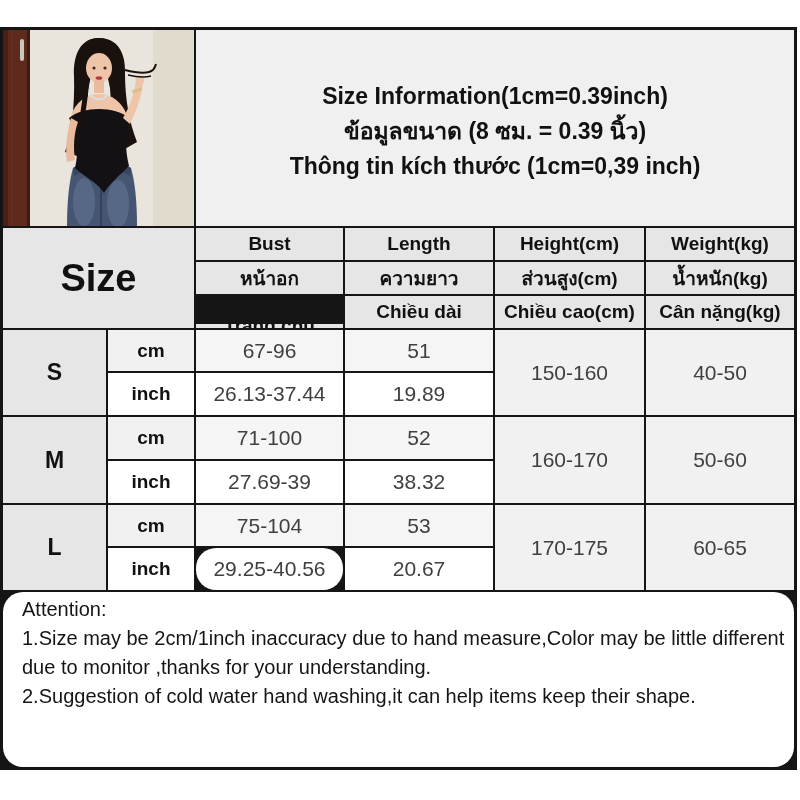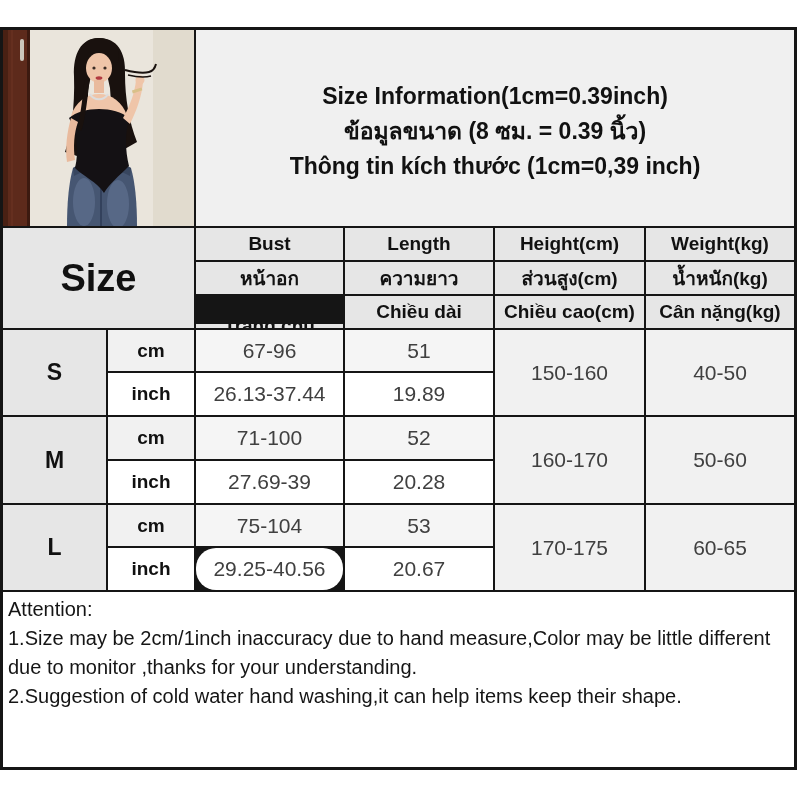--- a/index.html
+++ b/index.html
@@ -24,22 +24,22 @@
   .photo-cell{background:#eae5dc;padding:0;}
   .photo-cell svg{width:100%;height:100%;display:block;}
   .title-cell{flex-direction:column;background:#f0f0f0;padding-top:6px;}
   .title-line{font-weight:bold;font-size:23px;line-height:35px;text-align:center;white-space:nowrap;}
   .size-big{font-size:38px;font-weight:bold;}
   .hdr-txt{font-size:19px;font-weight:bold;white-space:nowrap;}
   .letter{font-size:23px;font-weight:bold;}
   .unit{font-size:19px;font-weight:bold;text-align:right;}
   .val{font-size:21px;font-weight:400;color:#404040;white-space:nowrap;}
   .attention-cell{
-    display:block;background:#ffffff;padding:3px 5px 0 5px;
-    font-size:20px;line-height:29px;color:#151515;text-align:left;
+    display:block;background:#ffffff;padding:3px 5px 0 19px;
+    font-size:20px;line-height:29px;color:#151515;text-align:left;border-radius:20px;
   }
   .attention-cell p{margin:0;}
 </style>
 </head>
 <body>
 
 <div class="sheet">
 
   <div class="cell photo-cell" style="grid-column:1/3;grid-row:1;" aria-label="Model with long dark hair wearing a black off-shoulder top and blue jeans, standing beside a dark wooden door">
     <svg viewBox="0 0 191 196" preserveAspectRatio="none">
@@ -114,21 +114,21 @@
   <div class="cell bg-white val" style="grid-column:4;grid-row:6;">19.89</div>
 
   <div class="cell bg-hdr letter" style="grid-column:1;grid-row:7/9;">M</div>
   <div class="cell bg-light unit" style="grid-column:2;grid-row:7;">cm</div>
   <div class="cell bg-lighter val" style="grid-column:3;grid-row:7;">71-100</div>
   <div class="cell bg-lighter val" style="grid-column:4;grid-row:7;">52</div>
   <div class="cell bg-light val" style="grid-column:5;grid-row:7/9;">160-170</div>
   <div class="cell bg-light val" style="grid-column:6;grid-row:7/9;">50-60</div>
   <div class="cell bg-white unit" style="grid-column:2;grid-row:8;">inch</div>
   <div class="cell bg-white val" style="grid-column:3;grid-row:8;">27.69-39</div>
-  <div class="cell bg-white val" style="grid-column:4;grid-row:8;">20.28</div>
+  <div class="cell bg-white val" style="grid-column:4;grid-row:8;">38.32</div>
 
   <div class="cell bg-hdr letter" style="grid-column:1;grid-row:9/11;">L</div>
   <div class="cell bg-light unit" style="grid-column:2;grid-row:9;">cm</div>
   <div class="cell bg-lighter val" style="grid-column:3;grid-row:9;">75-104</div>
   <div class="cell bg-lighter val" style="grid-column:4;grid-row:9;">53</div>
   <div class="cell bg-light val" style="grid-column:5;grid-row:9/11;">170-175</div>
   <div class="cell bg-light val" style="grid-column:6;grid-row:9/11;">60-65</div>
   <div class="cell bg-white unit" style="grid-column:2;grid-row:10;">inch</div>
   <div class="cell bg-white val" style="grid-column:3;grid-row:10;border-radius:20px;">29.25-40.56</div>
   <div class="cell bg-white val" style="grid-column:4;grid-row:10;">20.67</div>

